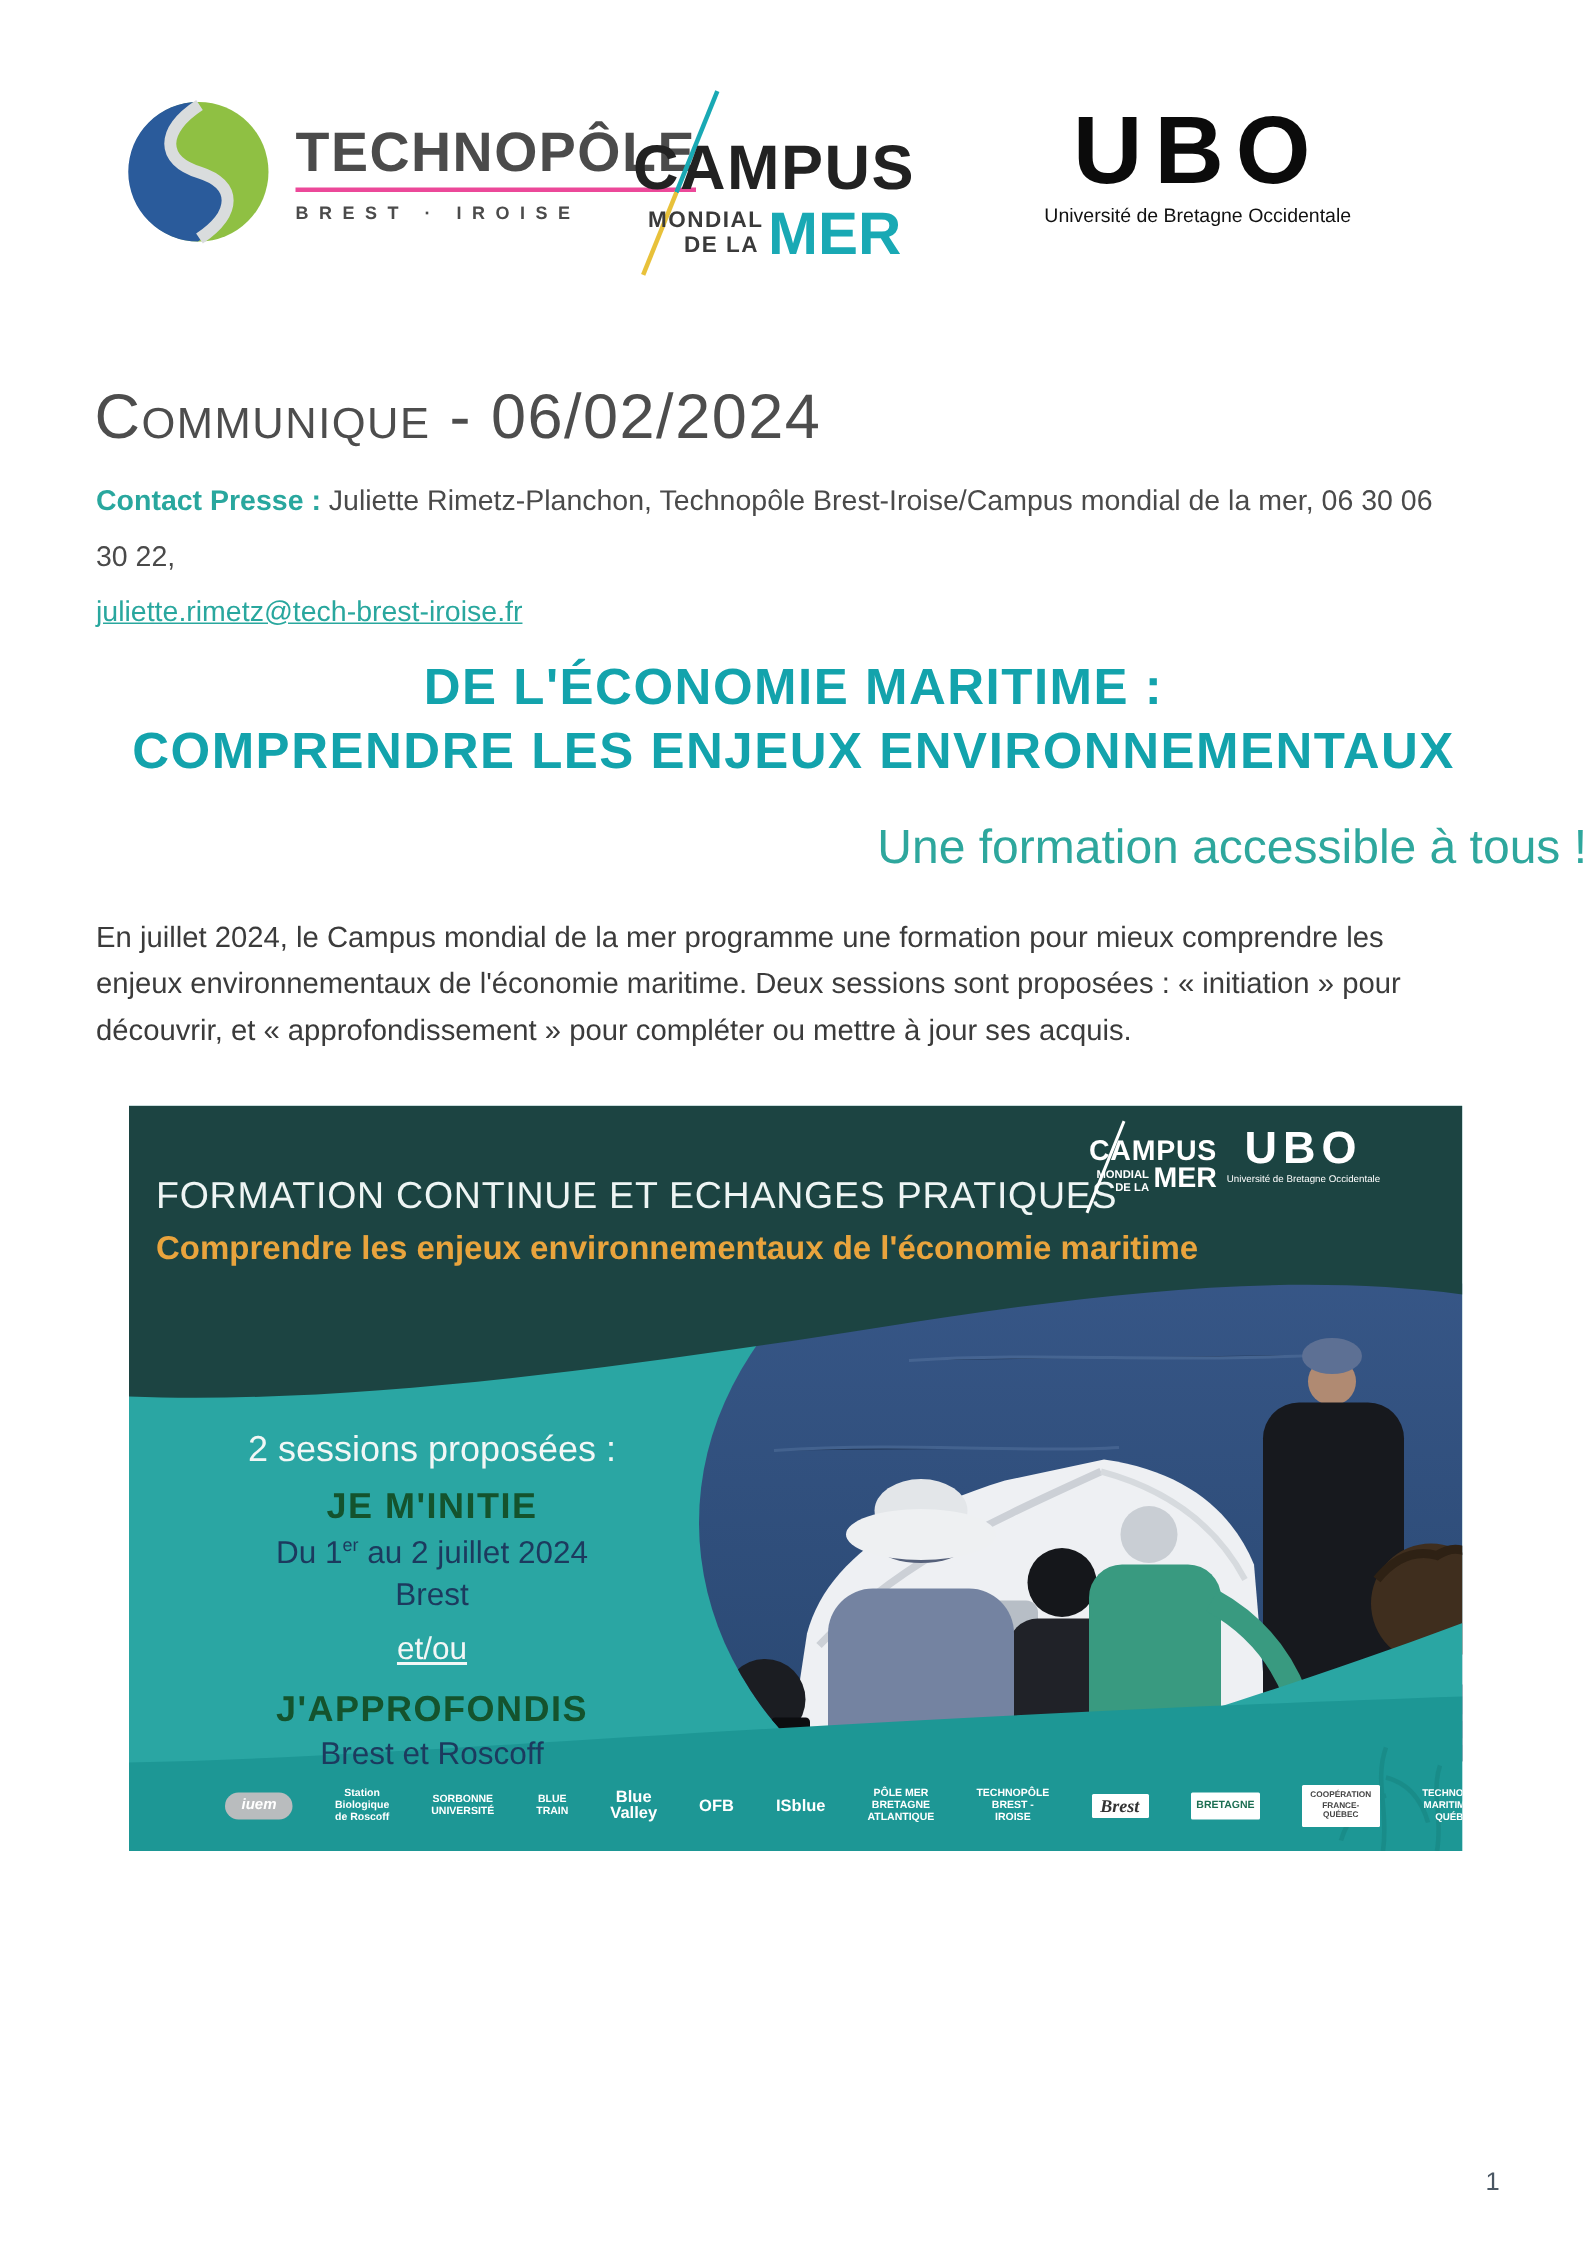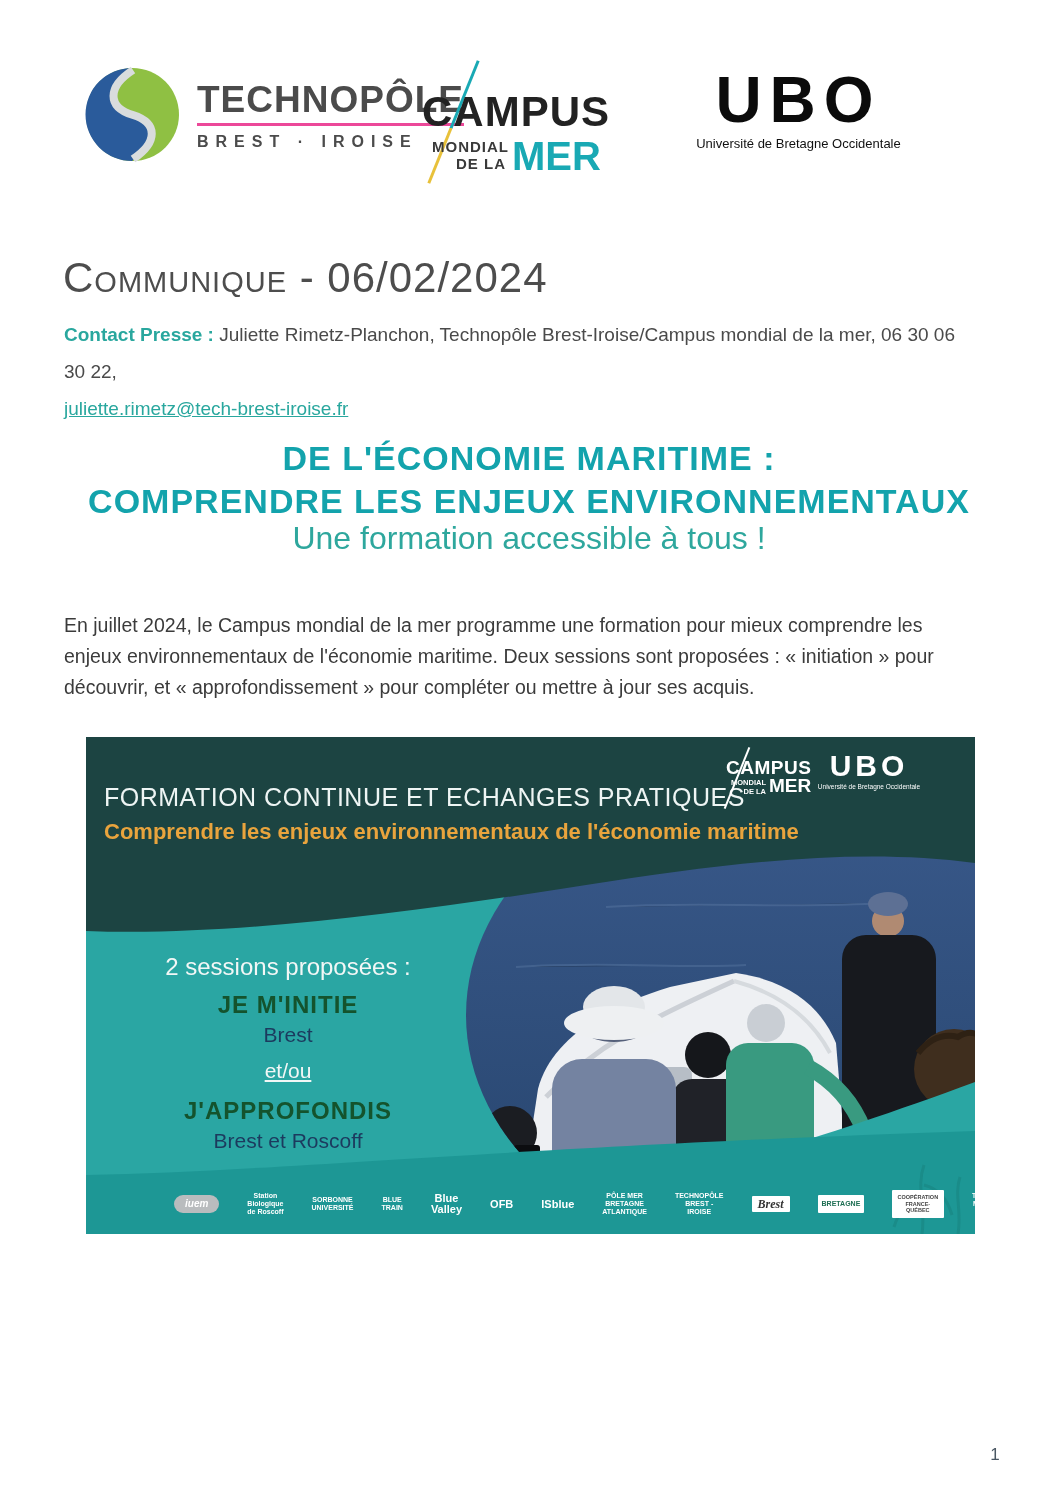--- a/index.html
+++ b/index.html
@@ -6,21 +6,21 @@
   html,body { background:#ffffff; }
   body { width:1058px; height:1497px; position:relative; overflow:hidden;
          font-family:"Liberation Sans", sans-serif; }
 
   .abs { position:absolute; }
 
   
   .tp-logo { left:84px; top:66px; display:flex; align-items:center; gap:16px; }
   .tp-text .tp-name { font-size:37px; font-weight:700; color:#4b4b4b; letter-spacing:1px;
                       border-bottom:3px solid #ec4899; padding-bottom:2px; }
-  .tp-text .tp-sub { font-size:16px; font-weight:700; color:#4b4b4b; letter-spacing:7px; margin-top:7px; }
+  .tp-text .tp-sub { font-size:12px; font-weight:700; color:#4b4b4b; letter-spacing:7px; margin-top:7px; }
 
   .campus-logo { left:406px; top:60px; width:235px; height:125px; }
   .campus-slash { position:absolute; left:46px; top:-4px; width:3px; height:132px;
                   background:linear-gradient(#19a9b4 0%, #19a9b4 55%, #e8c13a 55%, #e8c13a 100%);
                   transform:rotate(22deg); }
   .campus-word1 { position:absolute; left:16px; top:28px; font-size:42px; font-weight:700;
                   color:#222; letter-spacing:1px; }
   .campus-small { position:absolute; left:26px; top:78px; text-align:right; color:#3a3a3a;
                   font-size:15px; font-weight:700; letter-spacing:1px; line-height:17px; width:74px; }
   .campus-mer { position:absolute; left:106px; top:74px; font-size:40px; font-weight:700; color:#19a9b4; }
@@ -33,21 +33,21 @@
   .communique { left:63px; top:254px; font-size:42px; color:#4d4d4d;
                 font-variant:small-caps; letter-spacing:1px; }
 
   .contact { left:64px; top:316px; width:900px; font-size:19px; line-height:37px; color:#4a4a4a; }
   .contact-label { color:#29a79e; font-weight:700; }
   .contact-email { color:#29a79e; text-decoration:underline; }
 
   
   .main-title { left:0; top:437px; width:1058px; text-align:center; color:#13a3ac;
                 font-size:34px; font-weight:700; letter-spacing:1px; line-height:43px; }
-  .main-subtitle { left:0; top:520px; width:1058px; text-align:center; color:#2ea79d;
+  .main-subtitle { left:0; top:546px; width:1058px; text-align:right; color:#2ea79d;
                    font-size:32px; font-weight:400; }
 
   .intro { left:64px; top:610px; width:918px; font-size:19.5px; line-height:31px; color:#3b3b3b; }
 
   
   .flyer { left:86px; top:737px; width:889px; height:497px; overflow:hidden; }
   .flyer svg { position:absolute; left:0; top:0; }
 
   .flyer-title { position:absolute; left:18px; top:46px; color:#eef5f4; font-size:25px;
                  font-weight:400; letter-spacing:0.5px; }
@@ -67,21 +67,21 @@
   .fubo-sub { font-size:6.5px; color:#fff; margin-top:2px; }
 
   .sessions { position:absolute; left:18px; top:216px; width:368px; text-align:center; }
   .sessions-intro { color:#f2f7f6; font-size:24px; font-weight:400; }
   .s-title { color:#14532d; font-size:24px; font-weight:700; letter-spacing:1px; margin-top:10px; }
   .s-line { color:#1c3a5e; font-size:21px; margin-top:4px; }
   .s-conn { color:#f2f7f6; font-size:21px; margin-top:12px;text-decoration:underline; }
   .s-title2 { margin-top:14px; }
   sup { font-size:12px; }
 
-  .partners { position:absolute; left:88px; bottom:7px; right:14px; height:46px;
+  .partners { position:absolute; left:64px; bottom:7px; right:14px; height:46px;
               display:flex; align-items:center; gap:28px; }
   .partner { color:#fff; font-size:7px; line-height:8px; text-align:center; font-weight:700; }
   .p-iuem { background:#b9bcbe; color:#fff; font-style:italic; font-size:10px; padding:5px 11px;
             border-radius:11px; font-weight:700; }
   .p-w60 { width:60px; } .p-w52 { width:52px; } .p-w40 { width:40px; }
   .p-big { font-size:11px; line-height:11px; }
   .p-box { background:#fff; color:#333; padding:4px 6px; border-radius:1px; font-weight:700; }
   .p-brest { font-size:12px; font-style:italic; font-family:"Liberation Serif", serif; }
   .p-bzh { color:#1d6e52; font-size:7px; width:46px; padding:5px 4px; }
   .p-fq { font-size:5.5px; width:58px; color:#444; line-height:6.5px; }
@@ -250,20 +250,21 @@
     <div class="fcampus-mer">MER</div>
   </div>
   <div class="fubo">
     <div class="fubo-acronym">UBO</div>
     <div class="fubo-sub">Université de Bretagne Occidentale</div>
   </div>
 
   <div class="sessions">
     <div class="sessions-intro">2 sessions proposées :</div>
     <div class="s-title">JE M'INITIE</div>
+    <div class="s-line"><span>Du 1</span><sup>er</sup><span> au 2 juillet 2024</span></div>
     <div class="s-line">Brest</div>
     <div class="s-conn">et/ou</div>
     <div class="s-title s-title2">J'APPROFONDIS</div>
     <div class="s-line">Brest et Roscoff</div>
   </div>
 
   <div class="partners">
     <span class="partner p-iuem">iuem</span>
     <span class="partner p-w60">Station Biologique de Roscoff</span>
     <span class="partner p-w52">SORBONNE UNIVERSITÉ</span>

